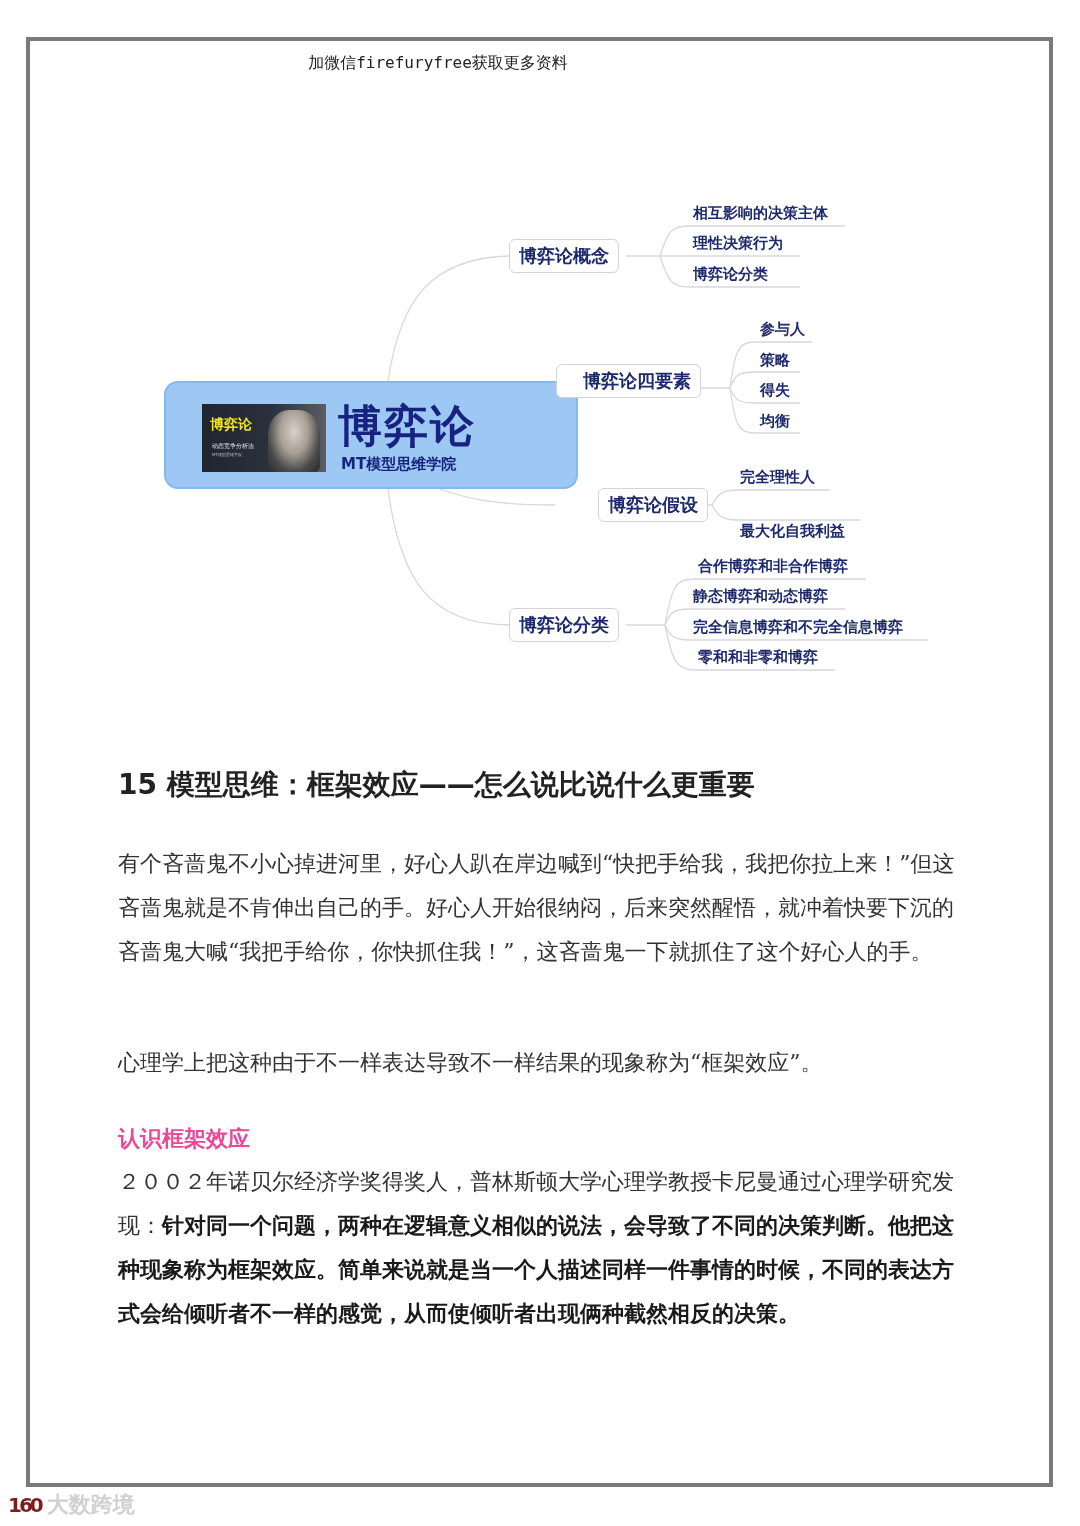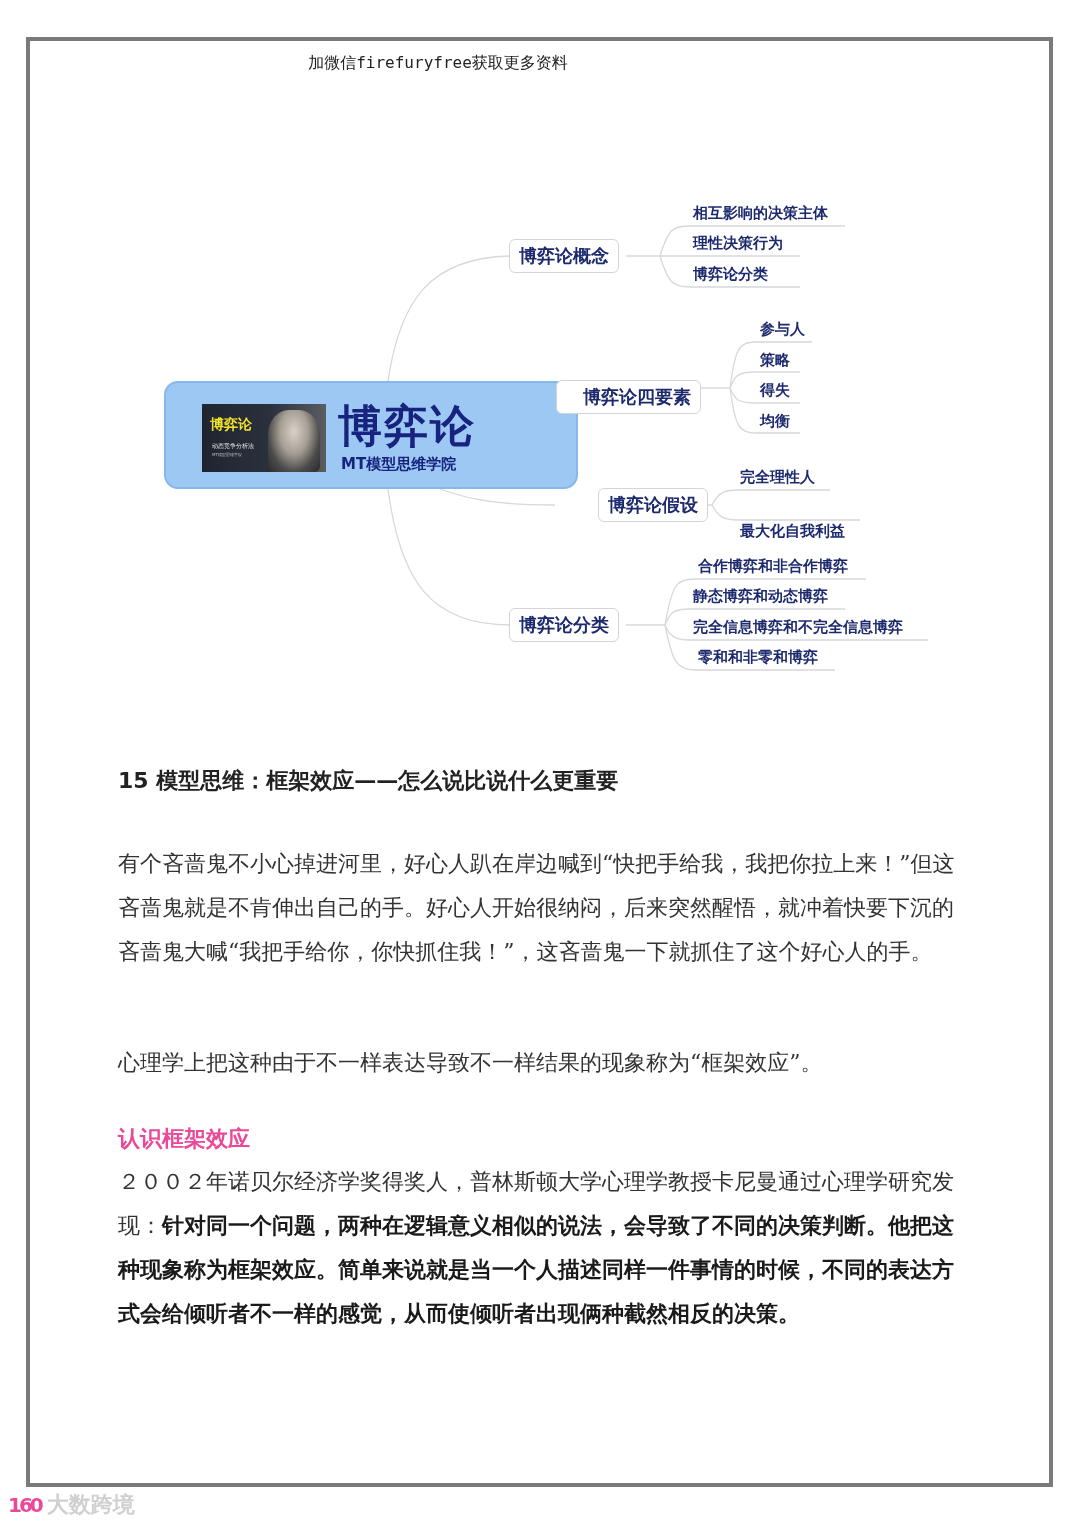--- a/index.html
+++ b/index.html
@@ -49,36 +49,36 @@
     position: absolute; height: 34px; padding: 0 9px; border: 1px solid #d2d4da; border-radius: 6px;
     background: #fff; box-sizing: border-box; font-size: 18px; font-weight: bold; color: #1e2a6e;
     line-height: 32px; white-space: nowrap;
   }
   .leaf {
     position: absolute; font-size: 15px; font-weight: bold; color: #1e2a6e; white-space: nowrap;
     padding-bottom: 10px;
   }
   
   .section-title {
-    position: absolute; left: 118px; top: 766px; font-size: 22px; font-weight: bold; color: #222;
+    position: absolute; left: 118px; top: 766px; font-size: 28px; font-weight: bold; color: #222;
   }
   .para {
     position: absolute; left: 118px; width: 850px; font-family: "DejaVu Serif", "Liberation Serif", serif;
     font-size: 22px; line-height: 44px; color: #333; margin: 0;
   }
   .para b { font-family: "DejaVu Sans", "Liberation Sans", sans-serif; font-weight: bold; color: #1a1a1a; }
   .sub-heading {
     position: absolute; left: 118px; top: 1124px; font-size: 22px; color: #ec4899; font-weight: bold;
     font-family: "DejaVu Sans", "Liberation Sans", sans-serif;
   }
   .watermark {
     position: absolute; left: 8px; top: 1490px; font-size: 22px; color: #d0d0d0; font-weight: bold;
     display: flex; align-items: center; gap: 6px;
   }
-  .wm-logo { font-size: 20px; color: #ec4899; letter-spacing: -3px; }
+  .wm-logo { font-size: 20px; color: #7f1d1d; letter-spacing: -3px; }
 </style>
 </head>
 <body>
 
 <div class="page-frame"></div>
 <div class="top-note">加微信firefuryfree获取更多资料</div>
 
 <div class="mindmap">
   <svg class="links" width="1080" height="720">
     <g fill="none" stroke="#d6d8dc" stroke-width="1.3">
@@ -120,21 +120,21 @@
     </div>
     <div class="center-title">博弈论</div>
     <div class="center-sub">MT模型思维学院</div>
   </div>
 
   <div class="branch-node" style="left:509px; top:239px;">博弈论概念</div>
   <div class="leaf" style="left:693px; top:204px;">相互影响的决策主体</div>
   <div class="leaf" style="left:693px; top:234px;">理性决策行为</div>
   <div class="leaf" style="left:693px; top:265px;">博弈论分类</div>
 
-  <div class="branch-node" style="left:556px; top:380px;padding-left:26px;">博弈论四要素</div>
+  <div class="branch-node" style="left:556px; top:364px;padding-left:26px;">博弈论四要素</div>
   <div class="leaf" style="left:760px; top:320px;">参与人</div>
   <div class="leaf" style="left:760px; top:351px;">策略</div>
   <div class="leaf" style="left:760px; top:381px;">得失</div>
   <div class="leaf" style="left:760px; top:412px;">均衡</div>
 
   <div class="branch-node" style="left:556px; top:488px;margin-left:42px;">博弈论假设</div>
   <div class="leaf" style="left:740px; top:468px;font-family:Liberation Mono, monospace;">完全理性人</div>
   <div class="leaf" style="left:740px; top:522px;">最大化自我利益</div>
 
   <div class="branch-node" style="left:509px; top:608px;">博弈论分类</div>

